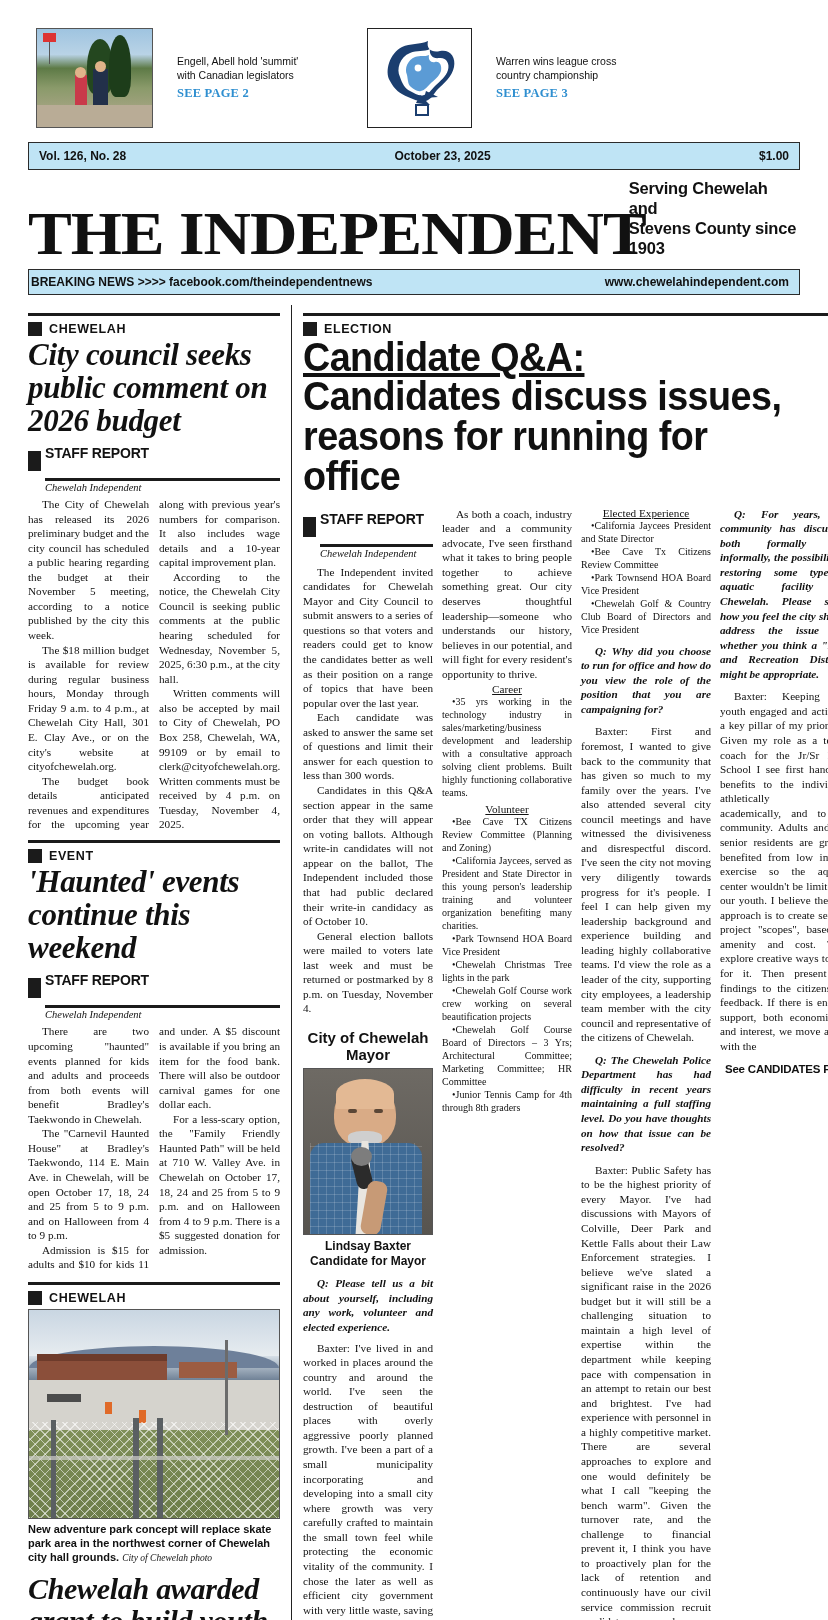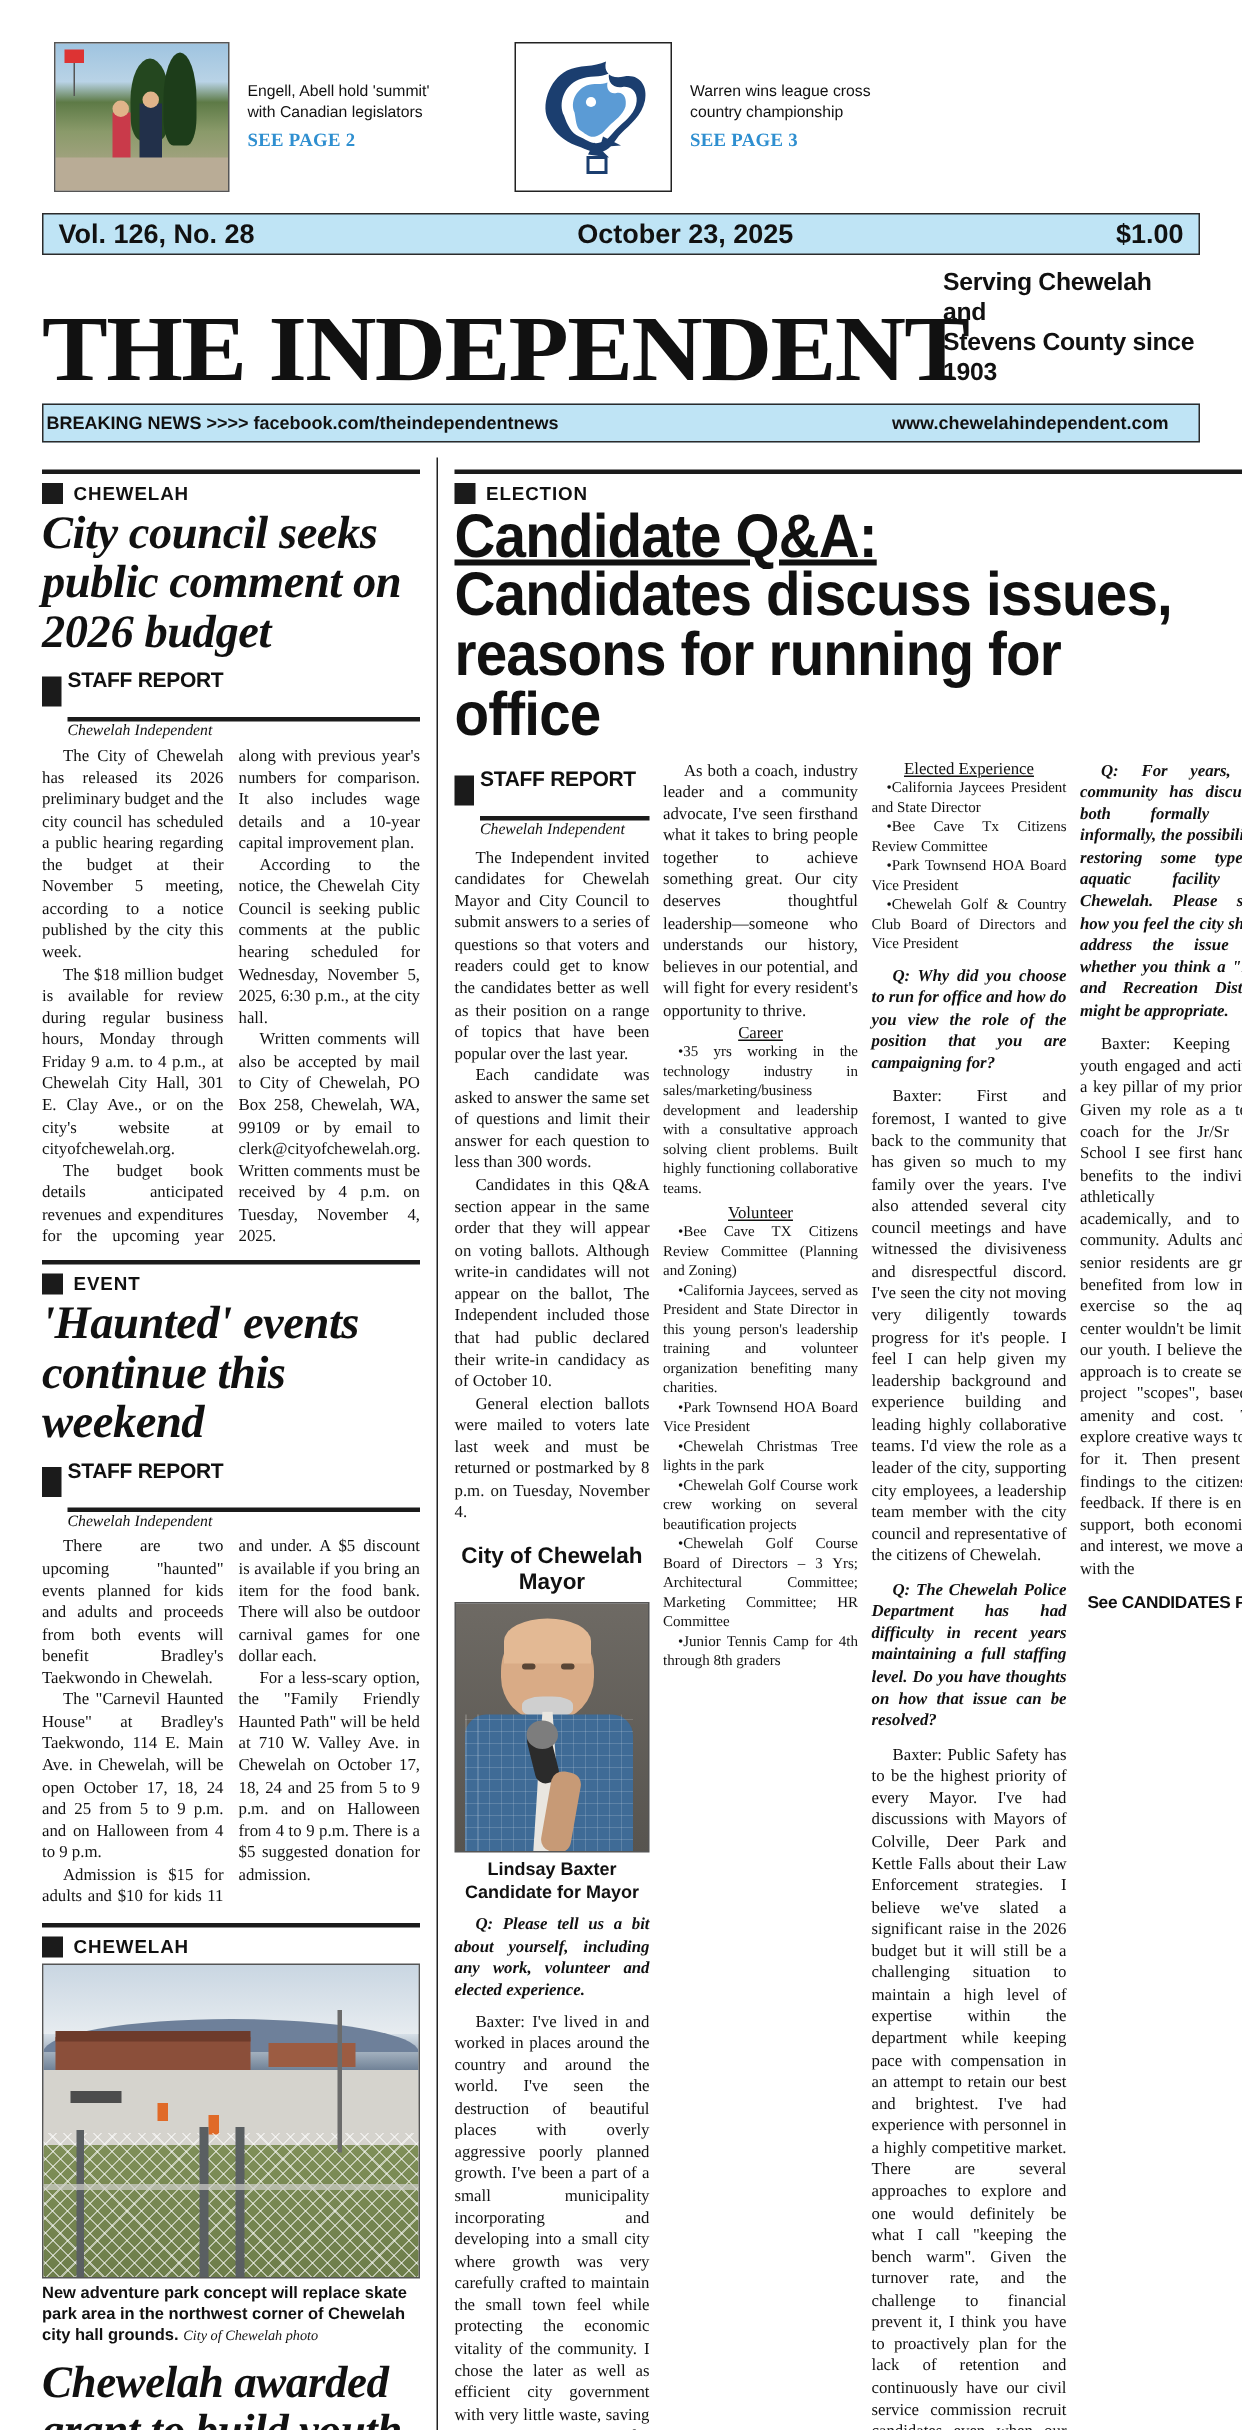--- a/index.html
+++ b/index.html
@@ -1,44 +1,44 @@
 <!DOCTYPE html>
 <html><head>
 <meta charset="utf-8">
 <style>
   html,body{margin:0;padding:0;background:#ffffff;}
   body{width:828px;height:1620px;overflow:hidden;font-family:"Liberation Serif",serif;color:#111;}
   .page{position:relative;width:828px;height:1620px;background:#fff;}
 
   
-  .skybox{display:flex;align-items:center;padding:28px 0 8px 36px;gap:0;}
+  .skybox{display:flex;align-items:center;padding:28px 0 8px 36px;gap:12px;}
   .sb-photo{width:115px;height:98px;flex:none;border:1px solid #999;overflow:hidden;position:relative;background:#6f8fb0;}
   .sb-txt{padding-left:12px;width:145px;font-family:"Liberation Sans",sans-serif;font-size:10.5px;line-height:1.32;color:#111;}
   .sb-see{font-weight:bold;color:#2f8fd0;font-size:12.5px;letter-spacing:.2px;margin-top:2px;display:block;font-family:Liberation Serif, serif;}
   .sb-logo{width:103px;height:98px;flex:none;border:1px solid #222;margin-left:33px;background:#fff;display:flex;align-items:center;justify-content:center;}
 
   
   .volbar{margin:6px 28px 0 28px;height:26px;background:#bfe4f5;border:1px solid #2b2b2b;display:flex;align-items:center;
-          font-family:"Liberation Sans",sans-serif;font-weight:bold;font-size:18px;color:#111;}
+          font-family:"Liberation Sans",sans-serif;font-weight:bold;font-size:12px;color:#111;}
   .volbar .l{padding-left:10px;}
   .volbar .c{flex:1;text-align:center;}
   .volbar .r{padding-right:10px;}
 
   
   .masthead{margin:8px 28px 0 28px;display:flex;align-items:flex-end;}
   .mh-title{font-family:"Liberation Serif",serif;font-weight:bold;font-size:62px;line-height:.92;letter-spacing:-1px;
             white-space:nowrap;transform:scaleX(1.06);transform-origin:left bottom;}
   .mh-sub{font-family:"Liberation Sans",sans-serif;font-weight:bold;font-size:16.5px;line-height:1.22;
           margin-left:18px;padding-bottom:4px;letter-spacing:-.2px;}
 
   
   .breakbar{margin:6px 28px 0 28px;height:24px;background:#bfe4f5;border:1px solid #2b2b2b;display:flex;align-items:center;
             font-family:"Liberation Sans",sans-serif;font-weight:bold;font-size:12px;}
   .breakbar .l{padding-left:2px;}
-  .breakbar .r{margin-left:auto;padding-right:20px;}
+  .breakbar .r{margin-left:auto;padding-right:10px;}
 
   
   .content{position:relative;margin:10px 28px 0 28px;display:flex;}
   .colL{width:252px;flex:none;}
   .vrule{width:1px;background:#222;margin:0 11px;flex:none;align-self:stretch;}
   .colR{flex:1;}
 
   
   .kicker{display:flex;align-items:center;gap:7px;margin:4px 0 2px 0;}
   .kicker .sq{width:14px;height:14px;background:#1b1b1b;display:block;}

